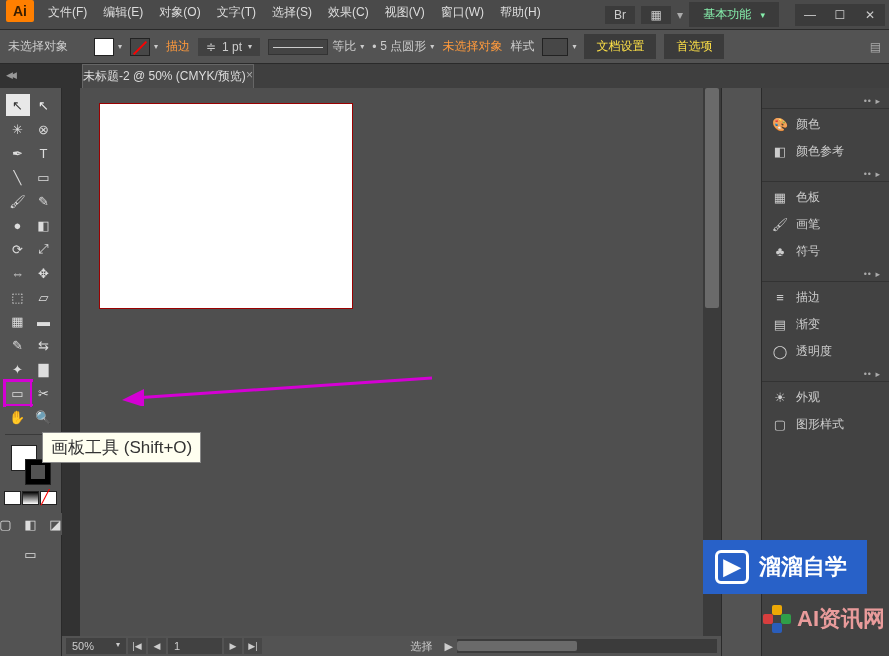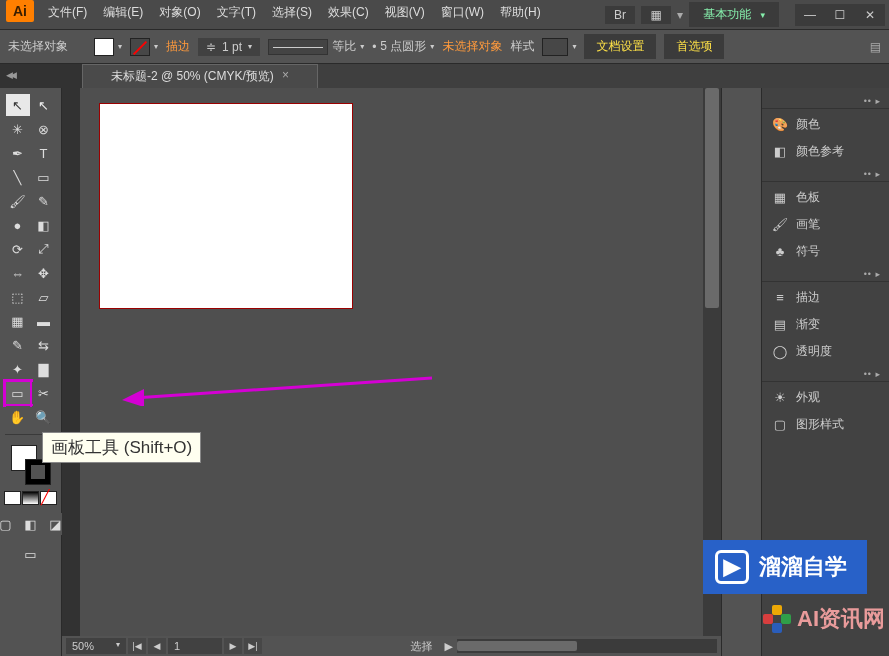--- a/index.html
+++ b/index.html
@@ -28,21 +28,21 @@
   .drop .tri { font-size:8px; }
   .linebox { width:60px; height:16px; background:#444; border:1px solid #333; position:relative; }
   .linebox::after { content:""; position:absolute; left:4px; right:4px; top:50%; border-top:1px solid #ccc; }
   .btn { background:#3b3b3b; padding:4px 12px; color:#fde047; }
   .spacer { flex:1; }
 
   
   .doctab-row { height: 24px; background:#3f3f3f; display:flex; align-items:flex-end; padding-left: 82px; }
   .doc-sidegap { position:absolute; left:0; top:64px; width:82px; height:24px; background:#323232; }
   .collapse-chevrons { position:absolute; left:6px; top:70px; color:#999; font-size:9px; letter-spacing:-3px; }
-  .doctab { background:#4a4a4a; padding:3px 28px; color:#ddd; border-top:1px solid #666; border-left:1px solid #666; border-right:1px solid #666; display:flex; align-items:flex-start; gap:8px; }
+  .doctab { background:#4a4a4a; padding:3px 0; color:#ddd; border-top:1px solid #666; border-left:1px solid #666; border-right:1px solid #666; display:flex; align-items:flex-start; }
   .doctab .x { color:#aaa; }
 
   
   .main { position:absolute; top:88px; bottom:0; left:0; right:0; display:flex; }
   .toolbar { width:62px; background:#535353; border-right:1px solid #2a2a2a; display:flex; flex-direction:column; align-items:center; padding-top:6px; gap:2px; position:relative; }
   .toolrow { display:flex; gap:2px; }
   .tool { width:24px; height:22px; background:#535353; display:flex; align-items:center; justify-content:center; color:#ddd; font-size:13px; cursor:pointer; position:relative; }
   .tool.selected { background:#e8e8e8; color:#333; }
   .tool-highlight { outline:3px solid #d400d4; }
   .toolbar-divider { width:52px; height:1px; background:#3a3a3a; margin:4px 0; }

